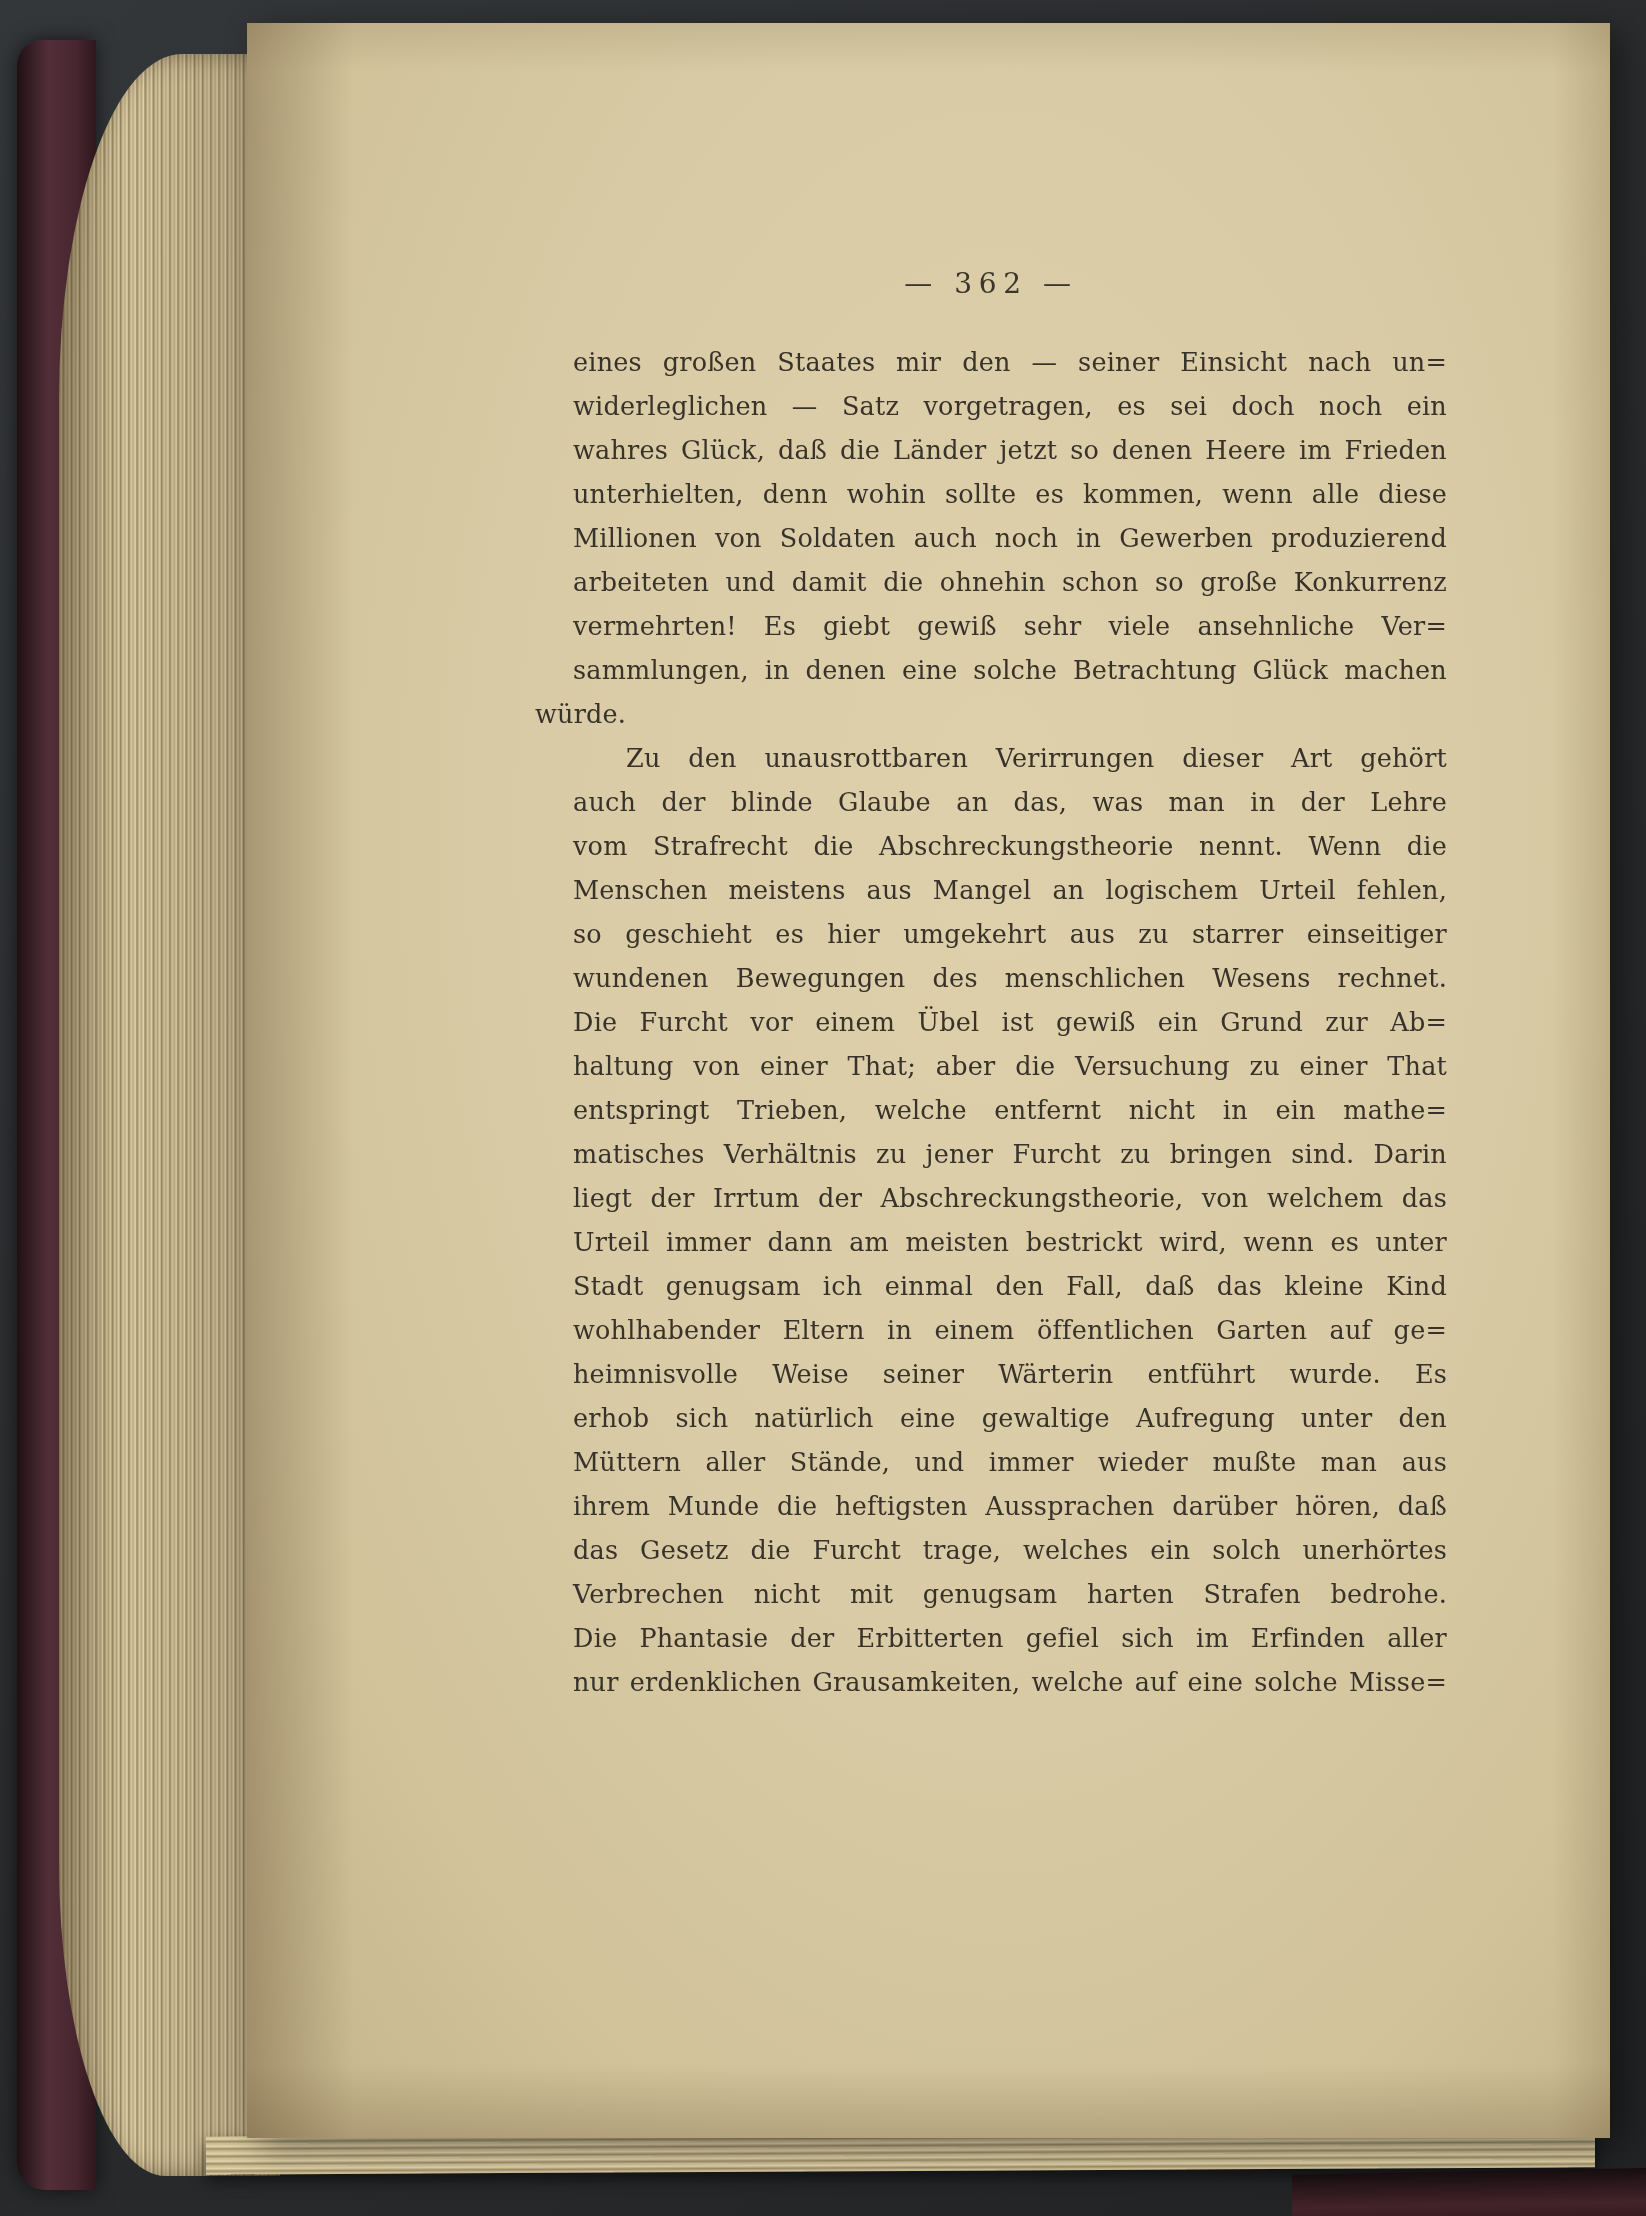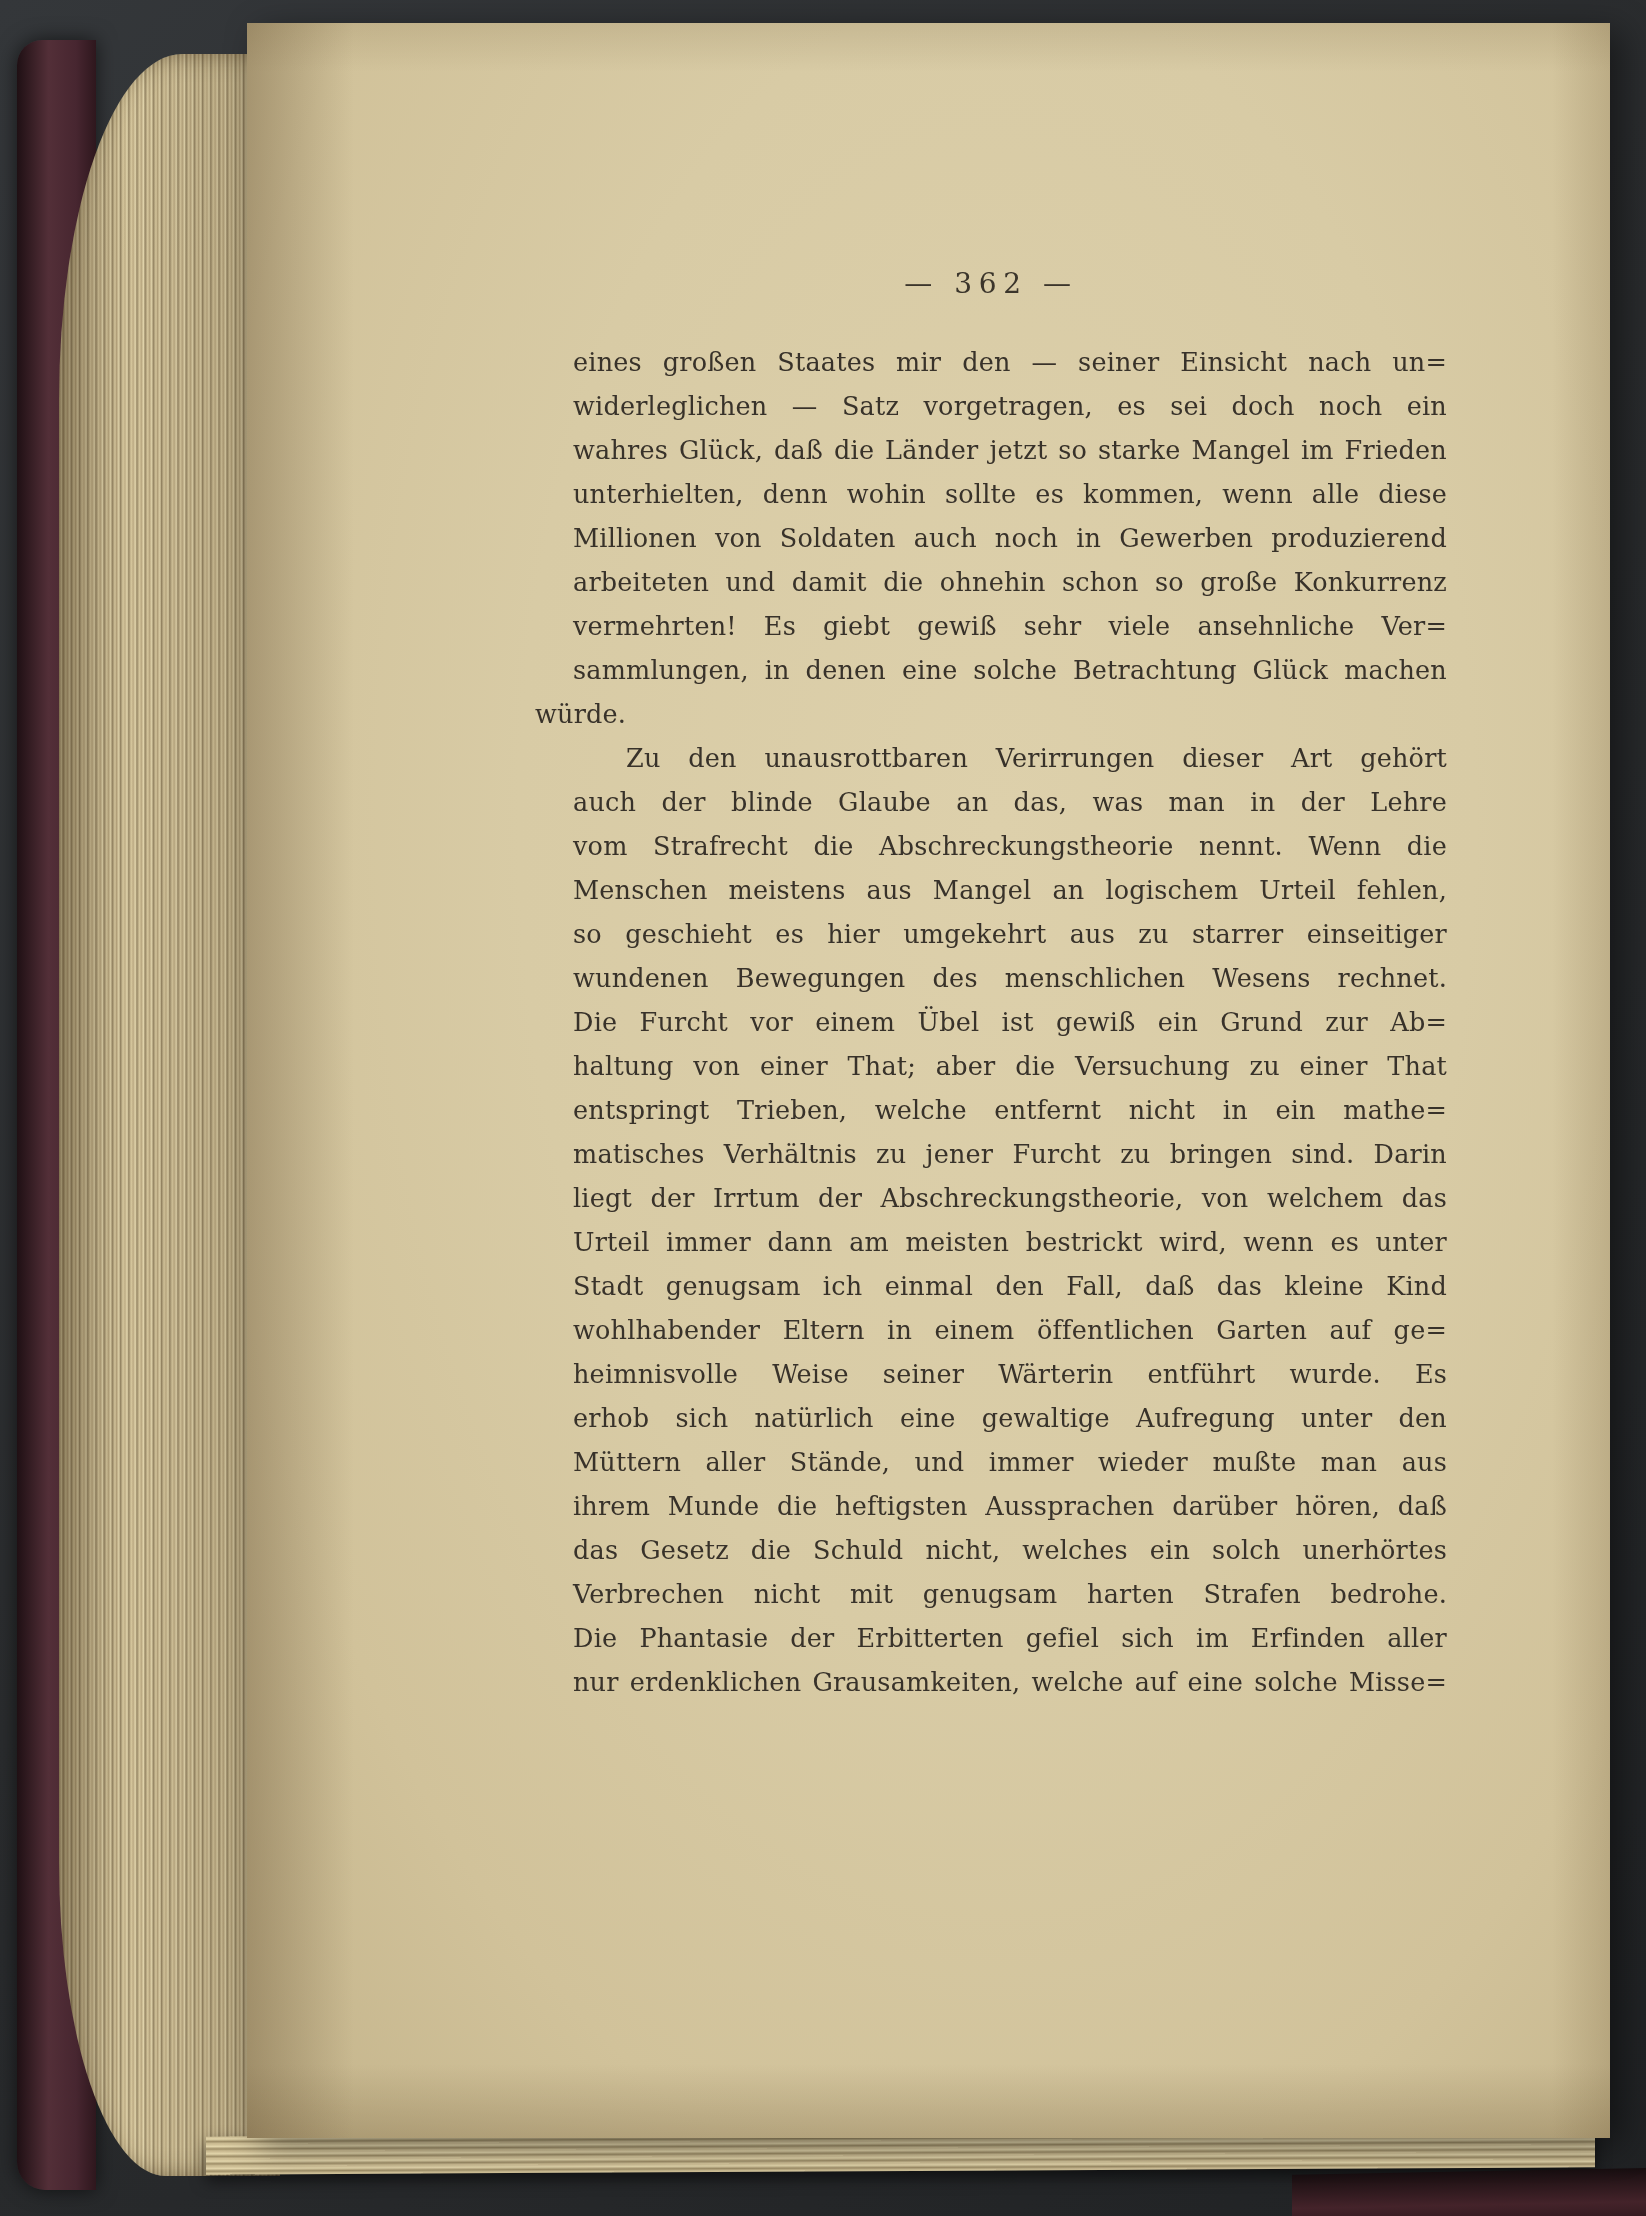--- a/index.html
+++ b/index.html
@@ -117,21 +117,21 @@
   <div class="page-edges"></div>
   <div class="bottom-edges"></div>
   <div class="cover-sliver"></div>
 
   <div class="page">
     <div class="text-block">
       <div class="page-number">— 362 —</div>
       <div class="paragraph">
           <div class="line just">eines großen Staates mir den — seiner Einsicht nach un=</div>
           <div class="line just">widerleglichen — Satz vorgetragen, es sei doch noch ein</div>
-          <div class="line just">wahres Glück, daß die Länder jetzt so starke Mangel im Frieden</div>
+          <div class="line just">wahres Glück, daß die Länder jetzt so denen Heere im Frieden</div>
           <div class="line just">unterhielten, denn wohin sollte es kommen, wenn alle diese</div>
           <div class="line just">Millionen von Soldaten auch noch in Gewerben produzierend</div>
           <div class="line just">arbeiteten und damit die ohnehin schon so große Konkurrenz</div>
           <div class="line just">vermehrten! Es giebt gewiß sehr viele ansehnliche Ver=</div>
           <div class="line just">sammlungen, in denen eine solche Betrachtung Glück machen</div>
           <div class="line">würde.</div>
         </div>
       <div class="paragraph">
           <div class="line indent just">Zu den unausrottbaren Verirrungen dieser Art gehört</div>
           <div class="line just">auch der blinde Glaube an das, was man in der Lehre</div>
@@ -144,21 +144,21 @@
           <div class="line just">entspringt Trieben, welche entfernt nicht in ein mathe=</div>
           <div class="line just">matisches Verhältnis zu jener Furcht zu bringen sind. Darin</div>
           <div class="line just">liegt der Irrtum der Abschreckungstheorie, von welchem das</div>
           <div class="line just">Urteil immer dann am meisten bestrickt wird, wenn es unter</div>
           <div class="line just">Stadt genugsam ich einmal den Fall, daß das kleine Kind</div>
           <div class="line just">wohlhabender Eltern in einem öffentlichen Garten auf ge=</div>
           <div class="line just">heimnisvolle Weise seiner Wärterin entführt wurde. Es</div>
           <div class="line just">erhob sich natürlich eine gewaltige Aufregung unter den</div>
           <div class="line just">Müttern aller Stände, und immer wieder mußte man aus</div>
           <div class="line just">ihrem Munde die heftigsten Aussprachen darüber hören, daß</div>
-          <div class="line just">das Gesetz die Schuld nicht, welches ein solch unerhörtes</div>
+          <div class="line just">das Gesetz die Furcht trage, welches ein solch unerhörtes</div>
           <div class="line just">Verbrechen nicht mit genugsam harten Strafen bedrohe.</div>
           <div class="line just">Die Phantasie der Erbitterten gefiel sich im Erfinden aller</div>
           <div class="line just">nur erdenklichen Grausamkeiten, welche auf eine solche Misse=</div>
         </div>
     </div>
   </div>
 </div>
 
 
 </body></html>

